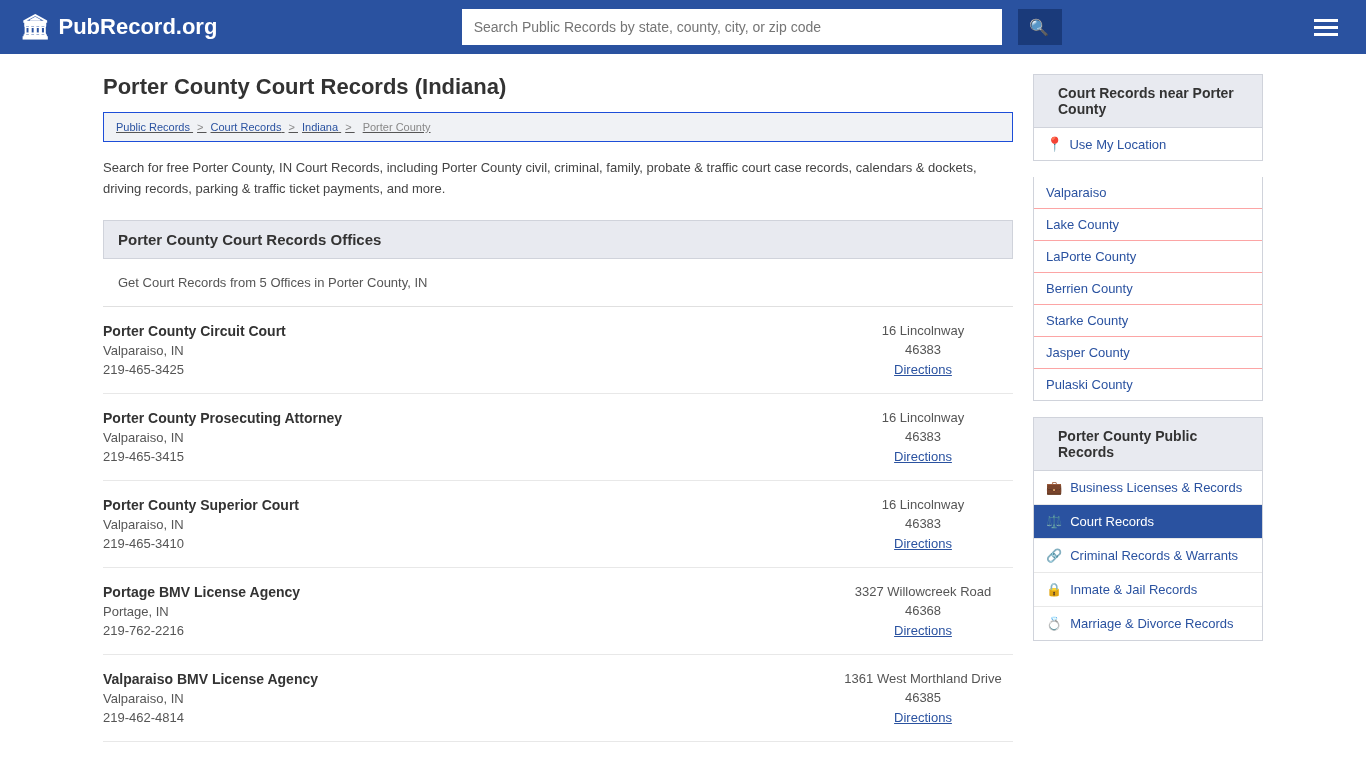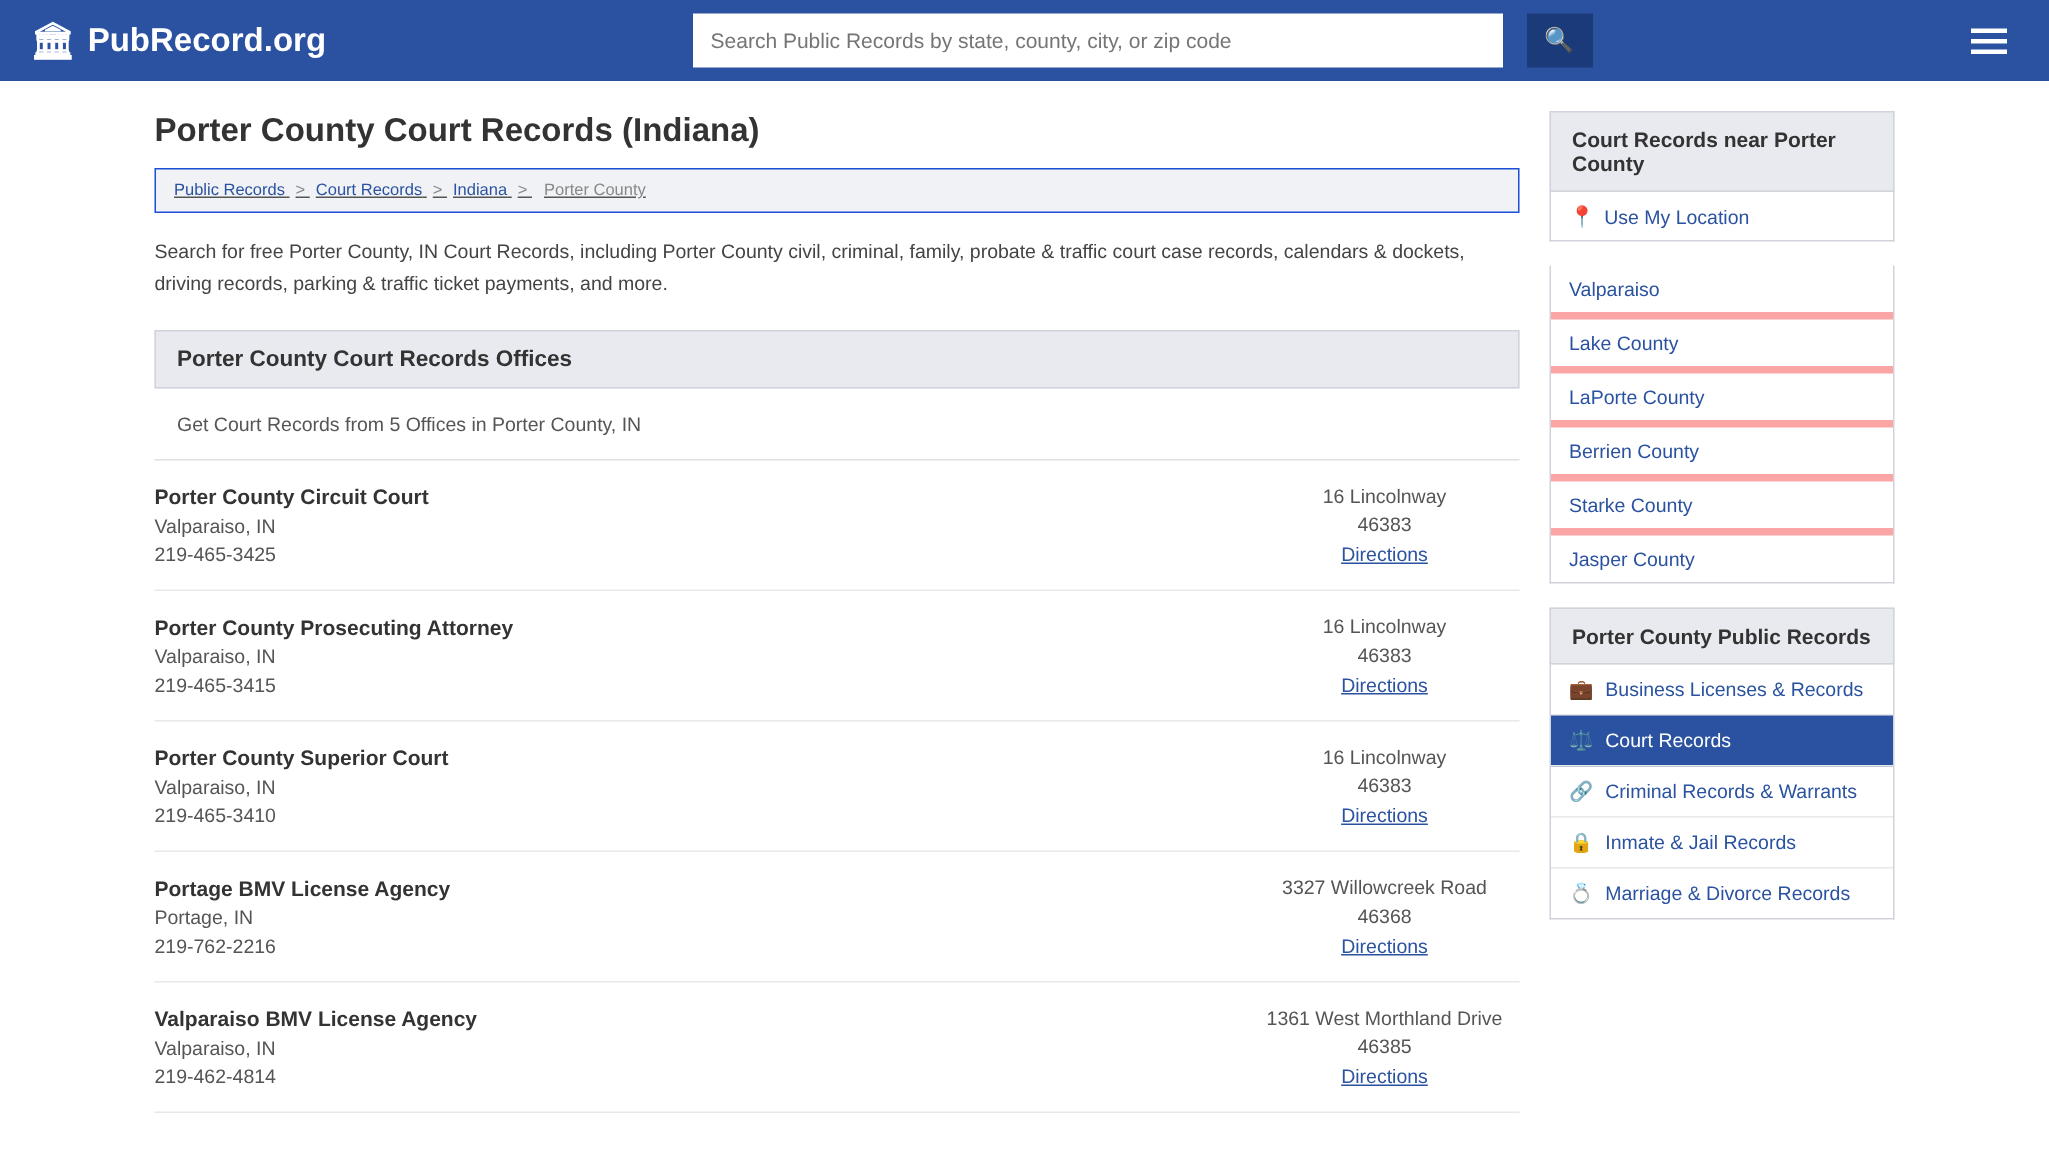--- a/index.html
+++ b/index.html
@@ -192,35 +192,35 @@
       font-size: 13px;
       cursor: pointer;
     }
 
     
     .sidebar-section {
       margin-bottom: 16px;
     }
     .sidebar-title {
       background: #e8eaf0;
-      padding: 10px 14px;
+      padding: 10px 24px;
       font-size: 14px;
       font-weight: bold;
       color: #333;
       border: 1px solid #d0d3db;
       margin-bottom: 0;
     }
     .sidebar-list {
       list-style: none;
       border: 1px solid #d0d3db;
       border-top: none;
     }
     .sidebar-list li {
       padding: 8px 12px;
-      border-bottom: 5px solid #fca5a5;
+      border-bottom: 1px solid #fca5a5;
       font-size: 13px;
       cursor: pointer;
     }
     .sidebar-list li:last-child {
       border-bottom: none;
     }
     .sidebar-list li a {
       color: #2a52a0;
       text-decoration: none;
     }
@@ -394,20 +394,21 @@
     </div>
 
     <div class="sidebar-section">
       <ul class="sidebar-list" id="nearby-locations-container">
       <li><a href="#">Valparaiso</a></li>
           <li><a href="#">Lake County</a></li>
           <li><a href="#">LaPorte County</a></li>
           <li><a href="#">Berrien County</a></li>
           <li><a href="#">Starke County</a></li>
           <li><a href="#">Jasper County</a></li>
+          <li><a href="#">Pulaski County</a></li>
         </ul>
     </div>
 
     <div class="sidebar-public">
       <div class="sidebar-title">Porter County Public Records</div>
       <ul class="sidebar-public-list" id="public-records-container">
       <li>
       <span class="rec-icon">💼</span>
       <a href="#">Business Licenses &amp; Records</a>
     </li>

